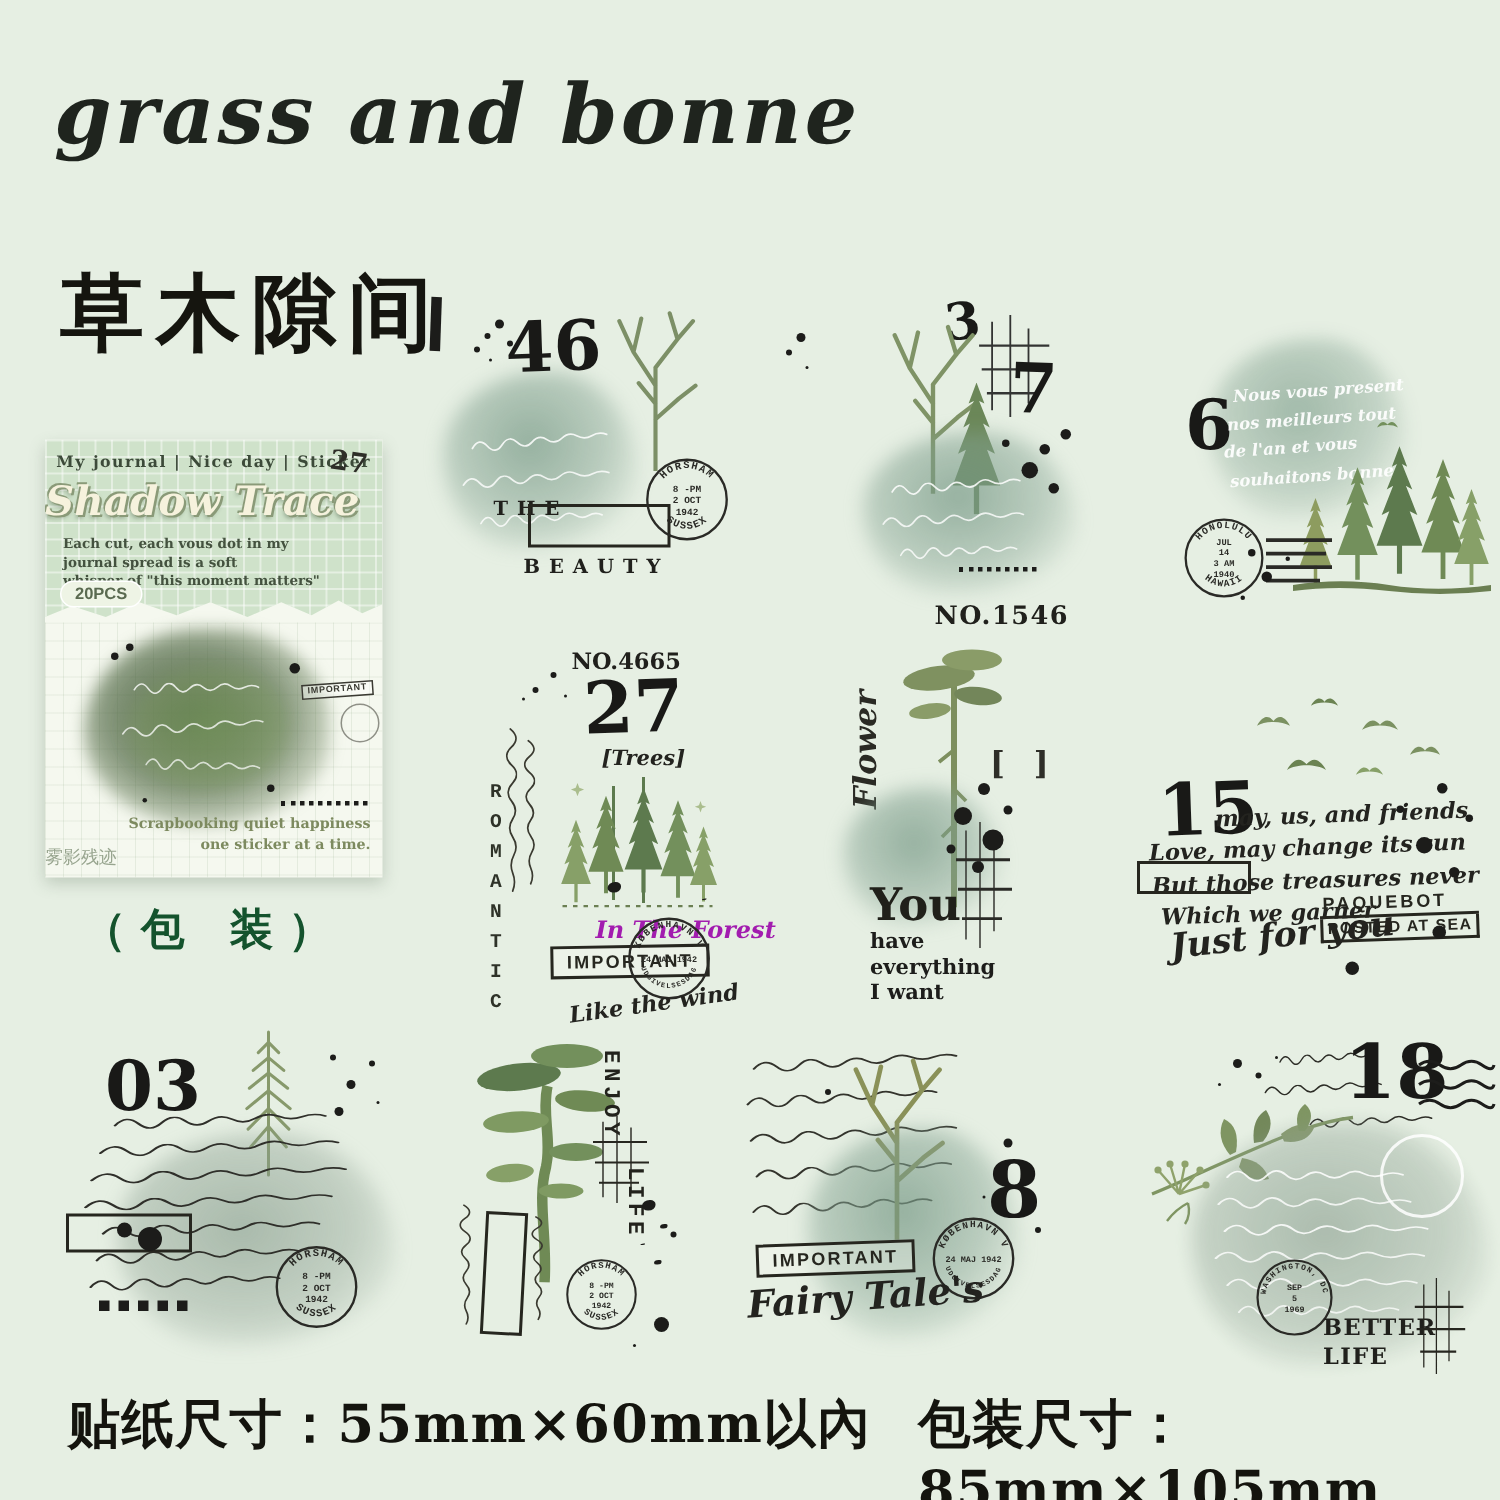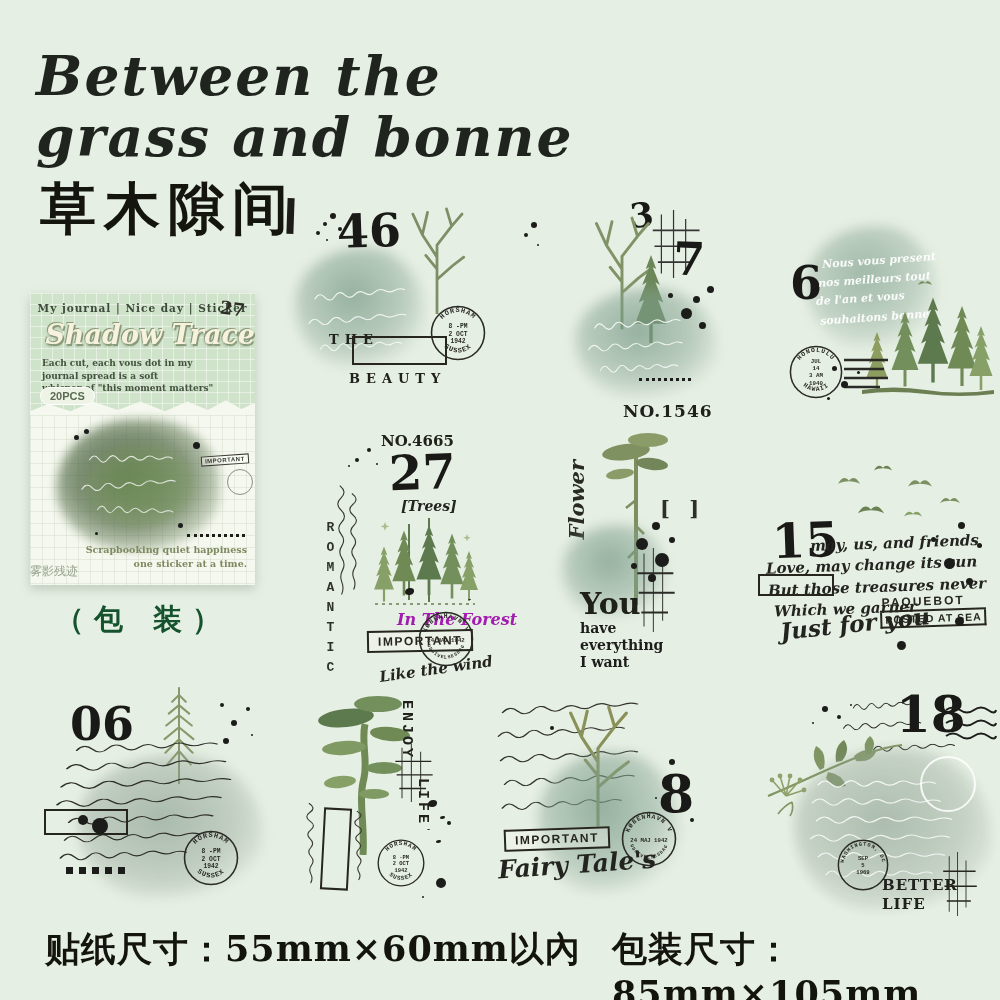--- a/index.html
+++ b/index.html
@@ -33,21 +33,21 @@
   .pm-arc{font-family:"Liberation Mono",monospace;font-weight:700;letter-spacing:1.5px;fill:#2a2a26}
   .pm-line{font-family:"Liberation Mono",monospace;font-weight:700;fill:#2a2a26}
   
   .package{position:absolute;left:30px;top:293px;width:225px;height:292px;background:#f5f8ef;
            box-shadow:0 4px 10px rgba(90,110,90,.28);overflow:hidden}
   .pkg-head{position:absolute;left:0;top:0;right:0;height:122px;background:#cfe2ca;
             background-image:linear-gradient(rgba(255,255,255,.45) 1px,transparent 1px),linear-gradient(90deg,rgba(255,255,255,.45) 1px,transparent 1px);
             background-size:11px 11px;
             clip-path:polygon(0 0,100% 0,100% 90%,94% 95%,87% 88%,79% 96%,70% 89%,60% 97%,49% 89%,39% 96%,28% 89%,18% 97%,8% 91%,0 97%)}
   .pkg-tabs{position:absolute;left:0;right:0;top:9px;text-align:center;font:700 10.5px "DejaVu Serif",serif;color:#3c4a39;letter-spacing:1px}
-  .pkg-title{position:absolute;left:0;right:0;top:26px;text-align:right;font:700 italic 27px "DejaVu Serif",serif;color:#f6f2dd;
+  .pkg-title{position:absolute;left:0;right:0;top:26px;text-align:left;font:700 italic 27px "DejaVu Serif",serif;color:#f6f2dd;
              text-shadow:1.5px 1.5px 0 #8a9a78,-1px -1px 0 #8a9a78,0 2px 3px rgba(60,80,55,.4)}
   .pkg-tag{position:absolute;left:12px;top:64px;font:700 9px/1.4 "DejaVu Serif",serif;color:#44523f}
   .pkg-badge{position:absolute;left:10px;top:94px;background:#eef4e5;border:1.5px solid #fff;border-radius:10px;
              font:700 11px "Liberation Sans",sans-serif;color:#5a6a50;padding:2px 9px}
   .pkg-corner{position:absolute;right:10px;top:5px;font:700 18px "DejaVu Serif",serif;color:#2e2e28;transform:rotate(8deg)}
   .pkg-body{position:absolute;left:0;top:122px;right:0;bottom:0;
             background-image:linear-gradient(rgba(130,160,120,.14) 1px,transparent 1px),linear-gradient(90deg,rgba(130,160,120,.14) 1px,transparent 1px);
             background-size:12px 12px}
   .cblob{position:absolute;filter:blur(5px);border-radius:50% 45% 55% 50%/55% 50% 45% 50%}
   .pkg-foot-en{position:absolute;right:8px;top:128px;text-align:right;font:700 9.5px/1.5 "DejaVu Serif",serif;color:#7d8a5f}
@@ -81,21 +81,20 @@
       <path d="M12 4 V56 M26 0 V60 M40 8 V52 M2 18 H56 M4 32 H58 M8 46 H48" stroke="currentColor" stroke-width="1.4" fill="none"></path>
     </symbol>
     <path id="arcT" d="M13 46 A33 33 0 0 1 79 46" fill="none"></path>
     <path id="arcB" d="M15 46 A31 31 0 0 0 77 46" fill="none"></path>
   </defs>
 </svg>
 
 <div class="canvas">
 
   <div class="abs script-title" style="left:36px;top:46px">
-    <div>Between the</div>
     <div>grass and bonne</div>
   </div>
   <div class="abs cn-title" style="left:40px;top:172px">草木隙间</div>
 
   <section class="package">
     <div class="pkg-head">
       <div class="pkg-tabs">My journal  |  Nice day  |  Sticker</div>
       <div class="pkg-title">Shadow Trace</div>
       <div class="pkg-tag">
         <div>Each cut, each vous dot in my</div>
@@ -325,21 +324,21 @@
     <div class="rectline" style="left:0;top:122px;width:76px;height:22px"></div>
     <div class="abs" style="left:122px;top:142px;transform:rotate(-2deg)">
       <div style="font:700 12px 'Liberation Sans',sans-serif;letter-spacing:2px;color:#26261f;border-bottom:2px solid #26261f;padding:0 2px 1px">PAQUEBOT</div>
       <div style="font:700 10.5px 'Liberation Sans',sans-serif;letter-spacing:1px;color:#26261f;border:2px solid #26261f;border-top:none;padding:1px 3px">POSTED AT SEA</div>
     </div>
     <div class="script" style="left:22px;top:158px;font-size:23px;transform:rotate(-6deg)">Just for you</div>
     <i class="spl" style="left:200px;top:70px;width:7px;height:7px;box-shadow:-12px 38px 0 2px #1c1c1a,8px 56px 0 #1c1c1a,-28px 14px 0 -1px #1c1c1a,18px 20px 0 -1px #1c1c1a,-2px 96px 0 1px #1c1c1a,-60px 120px 0 1px #1c1c1a"></i>
   </div>
 
   <div class="abs" style="left:40px;top:683px;width:256px;height:226px">
-    <div class="num" style="left:30px;top:20px;font-size:46px">06</div>
+    <div class="num" style="left:30px;top:20px;font-size:46px">03</div>
     <svg class="abs" style="left:98px;top:0;color:#87996b" width="82" height="102" viewBox="0 0 60 120">
         <use href="#sym-feather"></use>
       </svg>
     <div class="blob gray" style="left:38px;top:72px;width:185px;height:142px"></div>
     <span class="squig" style="left:34px;top:60px;color:#2f2f2a;transform:rotate(-2deg)">
         <svg width="156" height="8" viewBox="0 0 120 10" preserveAspectRatio="none">
           <use href="#sym-squig"></use>
         </svg>
       </span>
     <span class="squig" style="left:24px;top:78px;color:#2f2f2a;transform:rotate(-2deg)">

